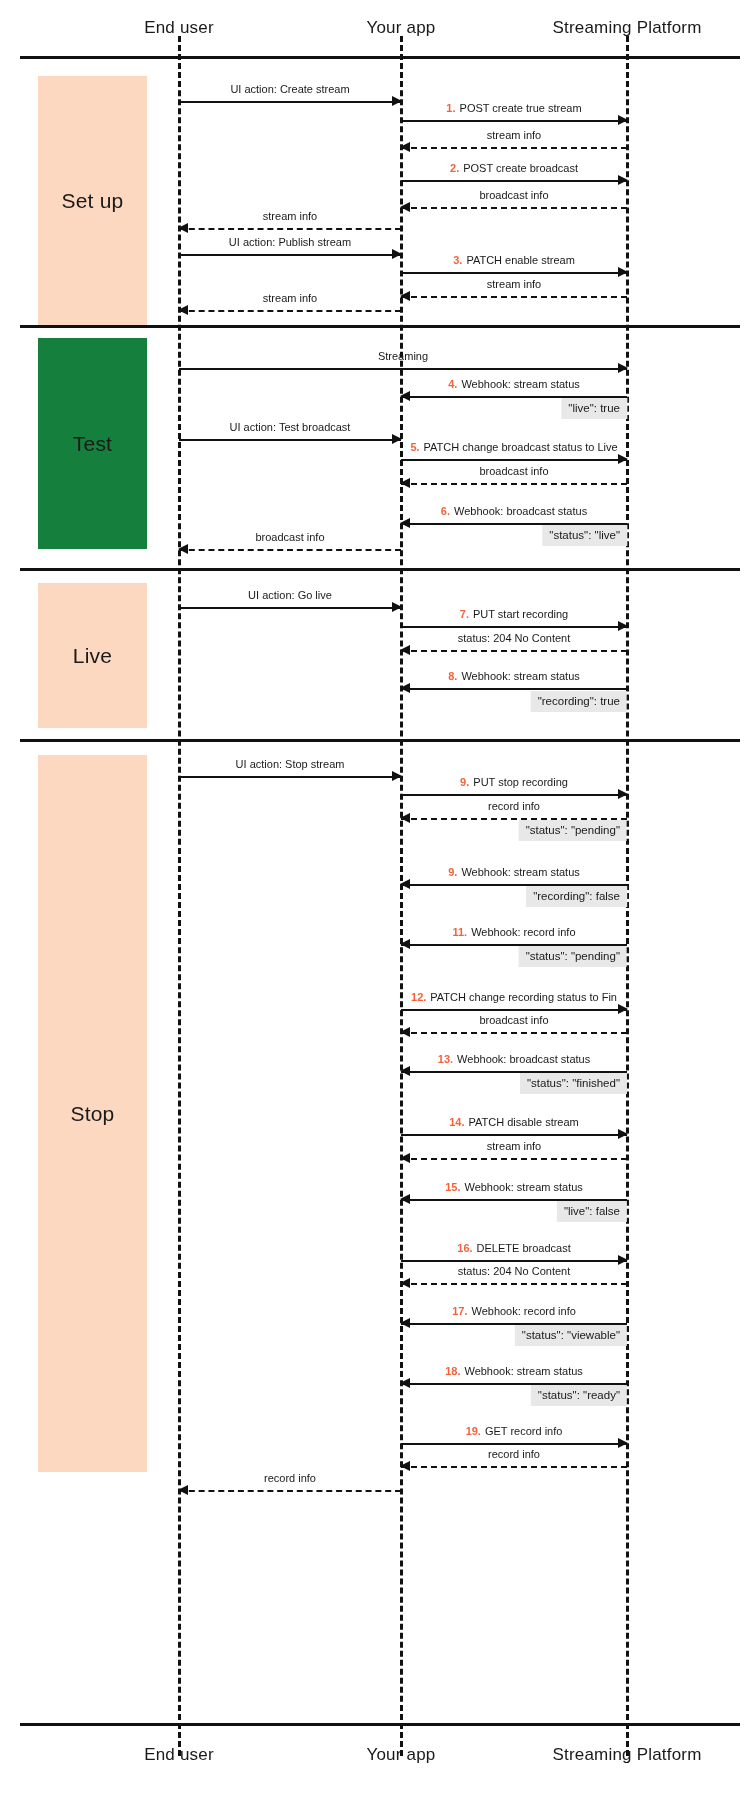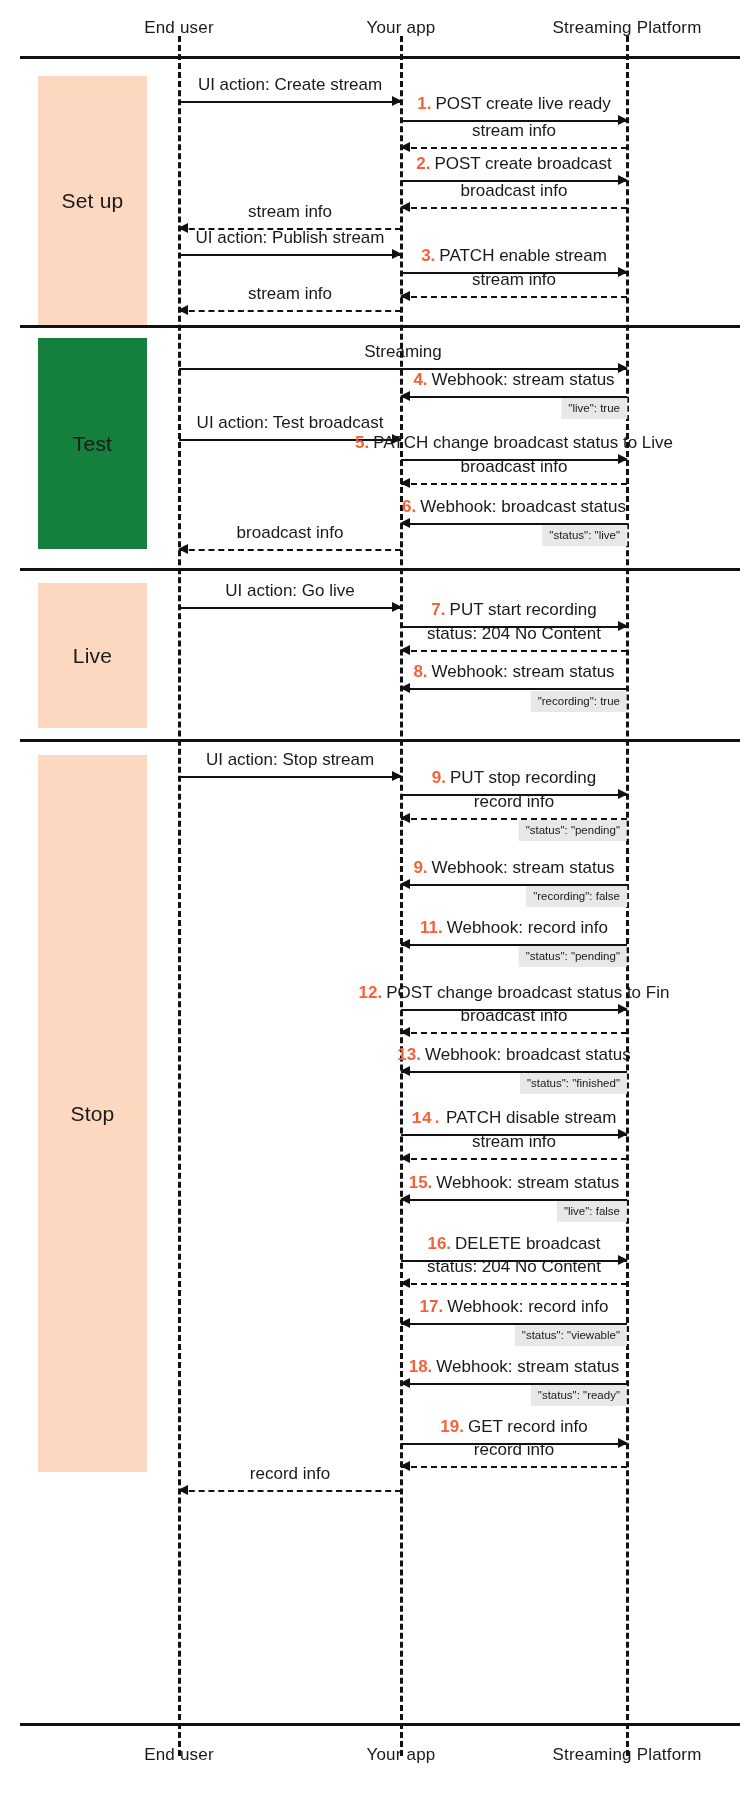--- a/index.html
+++ b/index.html
@@ -85,21 +85,21 @@
   .msg.to-left .head {
     left: -1px;
     border-right: 10px solid #111111;
   }
   .msg .caption {
     position: absolute;
     bottom: 6px;
     left: 50%;
     transform: translateX(-50%);
     white-space: nowrap;
-    font-size: 17px;
+    font-size: 11px;
     color: #1a1a1a;
   }
   .msg .num {
     color: #f4623a;
     font-weight: bold;
     margin-right: 4px;
   }
 
   
   .note {
@@ -154,21 +154,21 @@
 
   <div id="messages">
       <div class="msg to-right" style="left: 179px; width: 222px; top: 101px;">
         <div class="line"></div>
         <div class="head"></div>
         <div class="caption"><span>UI action: Create stream</span></div>
       </div>
       <div class="msg to-right" style="left: 401px; width: 226px; top: 120px;">
         <div class="line"></div>
         <div class="head"></div>
-        <div class="caption"><span class="num" style="color: rgb(244, 98, 58);">1.</span><span>POST create live ready</span></div>
+        <div class="caption"><span class="num" style="color: rgb(244, 98, 58);">1.</span><span>POST create true stream</span></div>
       </div>
       <div class="msg dashed to-left" style="left: 401px; width: 226px; top: 147px;">
         <div class="line"></div>
         <div class="head"></div>
         <div class="caption"><span>stream info</span></div>
       </div>
       <div class="msg to-right" style="left: 401px; width: 226px; top: 180px;">
         <div class="line"></div>
         <div class="head"></div>
         <div class="caption"><span class="num" style="color: rgb(244, 98, 58);">2.</span><span>POST create broadcast</span></div>
@@ -279,36 +279,36 @@
         <div class="caption"><span class="num" style="color: rgb(244, 98, 58);">9.</span><span>Webhook: stream status</span></div>
       </div>
       <div class="msg to-left" style="left: 401px; width: 226px; top: 944px;">
         <div class="line"></div>
         <div class="head"></div>
         <div class="caption"><span class="num" style="color: rgb(244, 98, 58);">11.</span><span>Webhook: record info</span></div>
       </div>
       <div class="msg to-right" style="left: 401px; width: 226px; top: 1009px;">
         <div class="line"></div>
         <div class="head"></div>
-        <div class="caption"><span class="num" style="color: rgb(244, 98, 58);">12.</span><span>POST change broadcast status to Fin</span></div>
+        <div class="caption"><span class="num" style="color: rgb(244, 98, 58);">12.</span><span>PATCH change recording status to Fin</span></div>
       </div>
       <div class="msg dashed to-left" style="left: 401px; width: 226px; top: 1032px;">
         <div class="line"></div>
         <div class="head"></div>
         <div class="caption"><span>broadcast info</span></div>
       </div>
       <div class="msg to-left" style="left: 401px; width: 226px; top: 1071px;">
         <div class="line"></div>
         <div class="head"></div>
         <div class="caption"><span class="num" style="color: rgb(244, 98, 58);">13.</span><span>Webhook: broadcast status</span></div>
       </div>
       <div class="msg to-right" style="left: 401px; width: 226px; top: 1134px;">
         <div class="line"></div>
         <div class="head"></div>
-        <div class="caption"><span class="num" style="color: rgb(244, 98, 58); font-family: Liberation Mono, monospace;">14.</span><span>PATCH disable stream</span></div>
+        <div class="caption"><span class="num" style="color: rgb(244, 98, 58);">14.</span><span>PATCH disable stream</span></div>
       </div>
       <div class="msg dashed to-left" style="left: 401px; width: 226px; top: 1158px;">
         <div class="line"></div>
         <div class="head"></div>
         <div class="caption"><span>stream info</span></div>
       </div>
       <div class="msg to-left" style="left: 401px; width: 226px; top: 1199px;">
         <div class="line"></div>
         <div class="head"></div>
         <div class="caption"><span class="num" style="color: rgb(244, 98, 58);">15.</span><span>Webhook: stream status</span></div>

